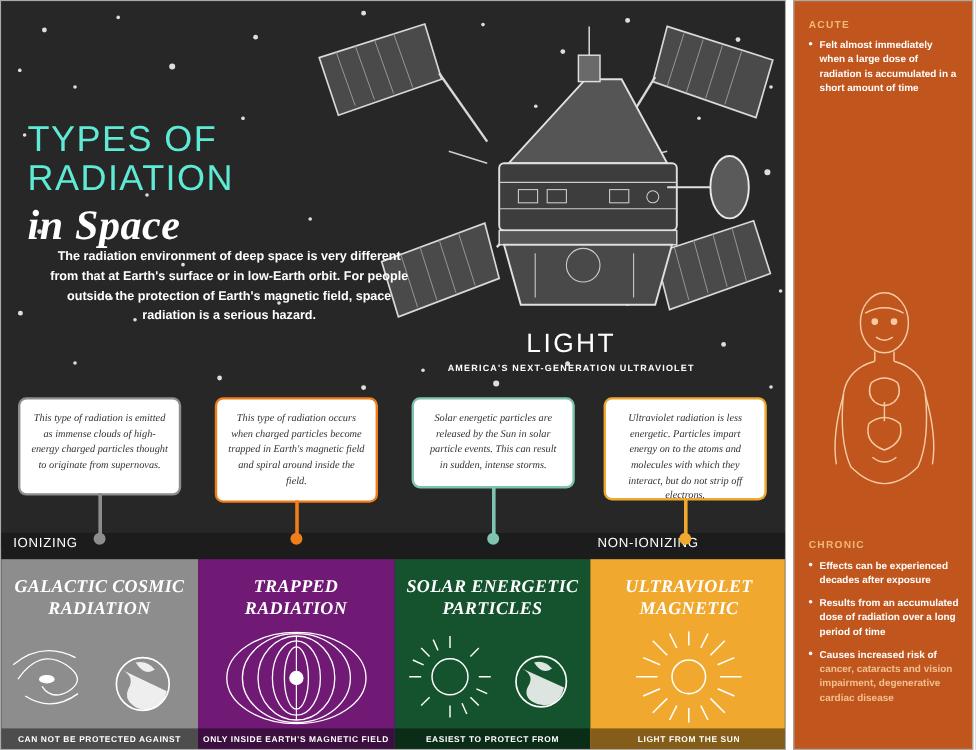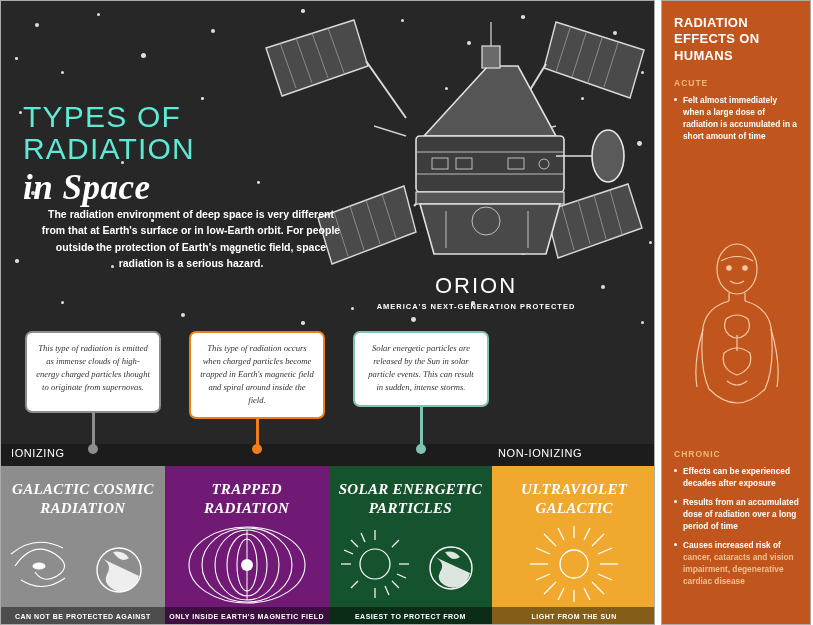--- a/index.html
+++ b/index.html
@@ -113,21 +113,21 @@
     left: 255px;
     top: 5px;
     width: 400px;
     height: 320px;
     z-index: 3;
   }
 
   
   .cards {
     position: absolute;
-    left: 10px;
+    left: 0;
     top: 330px;
     width: 655px;
     height: 125px;
     z-index: 7;
   }
   .card {
     position: absolute;
     top: 0;
     width: 136px;
     border-radius: 7px;
@@ -432,39 +432,44 @@
     </div>
 
     <div class="title-block">
       <div class="title-main">TYPES OF RADIATION</div>
       <div class="title-script">in Space</div>
     </div>
 
     <div class="intro-text">The radiation environment of deep space is very different from that at Earth's surface or in low-Earth orbit. For people outside the protection of Earth's magnetic field, space radiation is a serious hazard.</div>
 
     <div class="orion-label">
-      <div class="orion-name">ORION</div>
-      <div class="orion-sub">AMERICA'S NEXT-GENERATION PROTECTED</div>
+      <div class="orion-name">LIGHT</div>
+      <div class="orion-sub">AMERICA'S NEXT-GENERATION ULTRAVIOLET</div>
     </div>
 
     <div class="cards" id="cards">
         <div class="card" style="left: 14px; height: 82px; border-color: rgb(141, 141, 141);">
           <div>This type of radiation is emitted as immense clouds of high-energy charged particles thought to originate from supernovas.</div>
           <div class="pointer" style="background: rgb(141, 141, 141); height: 37px; bottom: -37px;"></div>
           <div class="dot" style="background: rgb(141, 141, 141); bottom: -43px;"></div>
         </div>
         <div class="card" style="left: 178px; height: 88px; border-color: rgb(239, 125, 26);">
           <div>This type of radiation occurs when charged particles become trapped in Earth's magnetic field and spiral around inside the field.</div>
           <div class="pointer" style="background: rgb(239, 125, 26); height: 31px; bottom: -31px;"></div>
           <div class="dot" style="background: rgb(239, 125, 26); bottom: -37px;"></div>
         </div>
         <div class="card" style="left: 342px; height: 76px; border-color: rgb(127, 195, 178);">
           <div>Solar energetic particles are released by the Sun in solar particle events. This can result in sudden, intense storms.</div>
           <div class="pointer" style="background: rgb(127, 195, 178); height: 43px; bottom: -43px;"></div>
           <div class="dot" style="background: rgb(127, 195, 178); bottom: -49px;"></div>
+        </div>
+        <div class="card" style="left: 502px; height: 86px; border-color: rgb(240, 169, 46);">
+          <div>Ultraviolet radiation is less energetic. Particles impart energy on to the atoms and molecules with which they interact, but do not strip off electrons.</div>
+          <div class="pointer" style="background: rgb(240, 169, 46); height: 33px; bottom: -33px;"></div>
+          <div class="dot" style="background: rgb(240, 169, 46); bottom: -39px;"></div>
         </div>
       </div>
 
     <div class="band-labels">
       <div class="band-label" style="left:10px;">IONIZING</div>
       <div class="band-label" style="left:497px;">NON-IONIZING</div>
     </div>
 
     <div class="columns" id="columns">
         <div class="col" style="background: rgb(141, 141, 141);">
@@ -525,21 +530,21 @@
       <g>
         <circle cx="122" cy="42" r="21" fill="none" stroke="#ffffff" stroke-width="1.4"></circle>
         <path d="M106,31 q11,6 5,15 q-4,8 4,13 q8,5 17,1 q7,-4 9,-13" fill="#ffffff" opacity=".85"></path>
         <path d="M116,26 q9,-2 15,5 q-8,6 -15,-5" fill="#ffffff" opacity=".85"></path>
       </g>
     </svg></div>
           <div class="col-footer">EASIEST TO PROTECT FROM</div>
         </div>
         <div class="col" style="background: rgb(240, 169, 46);">
           <div class="col-title" style="white-space: pre-line;">ULTRAVIOLET
-GALACTIC</div>
+MAGNETIC</div>
           <div class="col-art"><svg viewBox="0 0 164 78" width="164" height="78">
       <g stroke="#ffffff" stroke-width="1.3" fill="none">
         <circle cx="82" cy="38" r="14"></circle>
         <line x1="82" y1="12" x2="82" y2="0"></line>
                 <line x1="82" y1="64" x2="82" y2="76"></line>
         <line x1="56" y1="38" x2="38" y2="38"></line>
                 <line x1="108" y1="38" x2="126" y2="38"></line>
         <line x1="64" y1="20" x2="52" y2="8"></line>
                 <line x1="100" y1="56" x2="112" y2="68"></line>
         <line x1="64" y1="56" x2="52" y2="68"></line>
@@ -553,21 +558,20 @@
         <line x1="92" y1="14" x2="98" y2="2"></line>
                 <line x1="72" y1="62" x2="66" y2="74"></line>
       </g>
     </svg></div>
           <div class="col-footer">LIGHT FROM THE SUN</div>
         </div>
       </div>
   </div>
 
   <div class="right-panel">
-    <div class="rp-title">RADIATION EFFECTS ON HUMANS</div>
 
     <div class="rp-section-head">ACUTE</div>
     <ul class="rp-list" id="acute-list">
         <li>Felt almost immediately when a large dose of radiation is accumulated in a short amount of time</li>
       </ul>
 
     <div class="human-fig">
       <svg viewBox="0 0 130 195" width="130" height="195">
         <g fill="none" stroke="#f4cba4" stroke-width="1.2">
 

